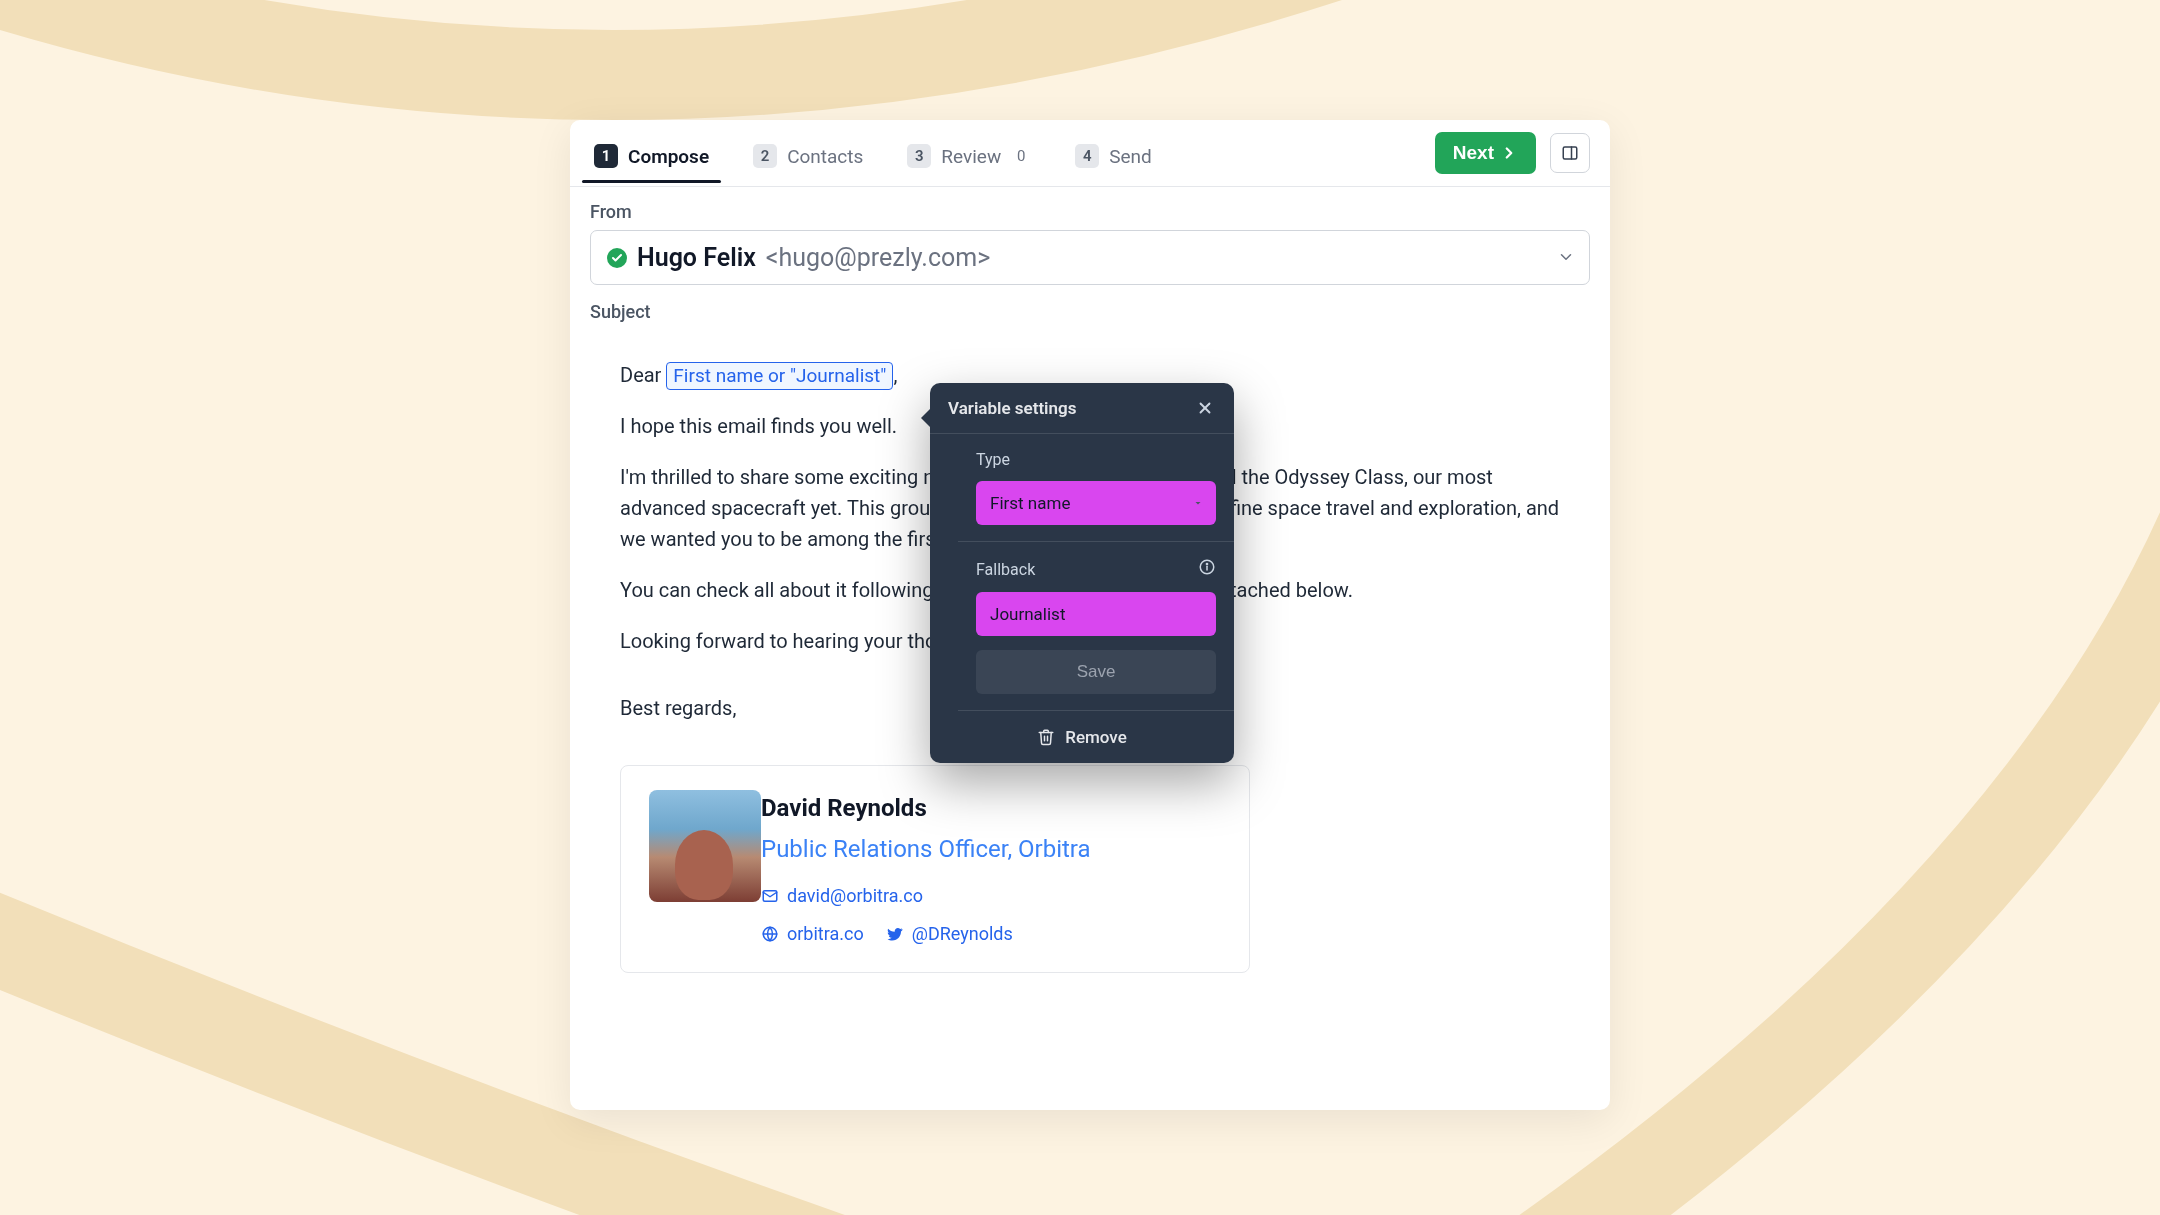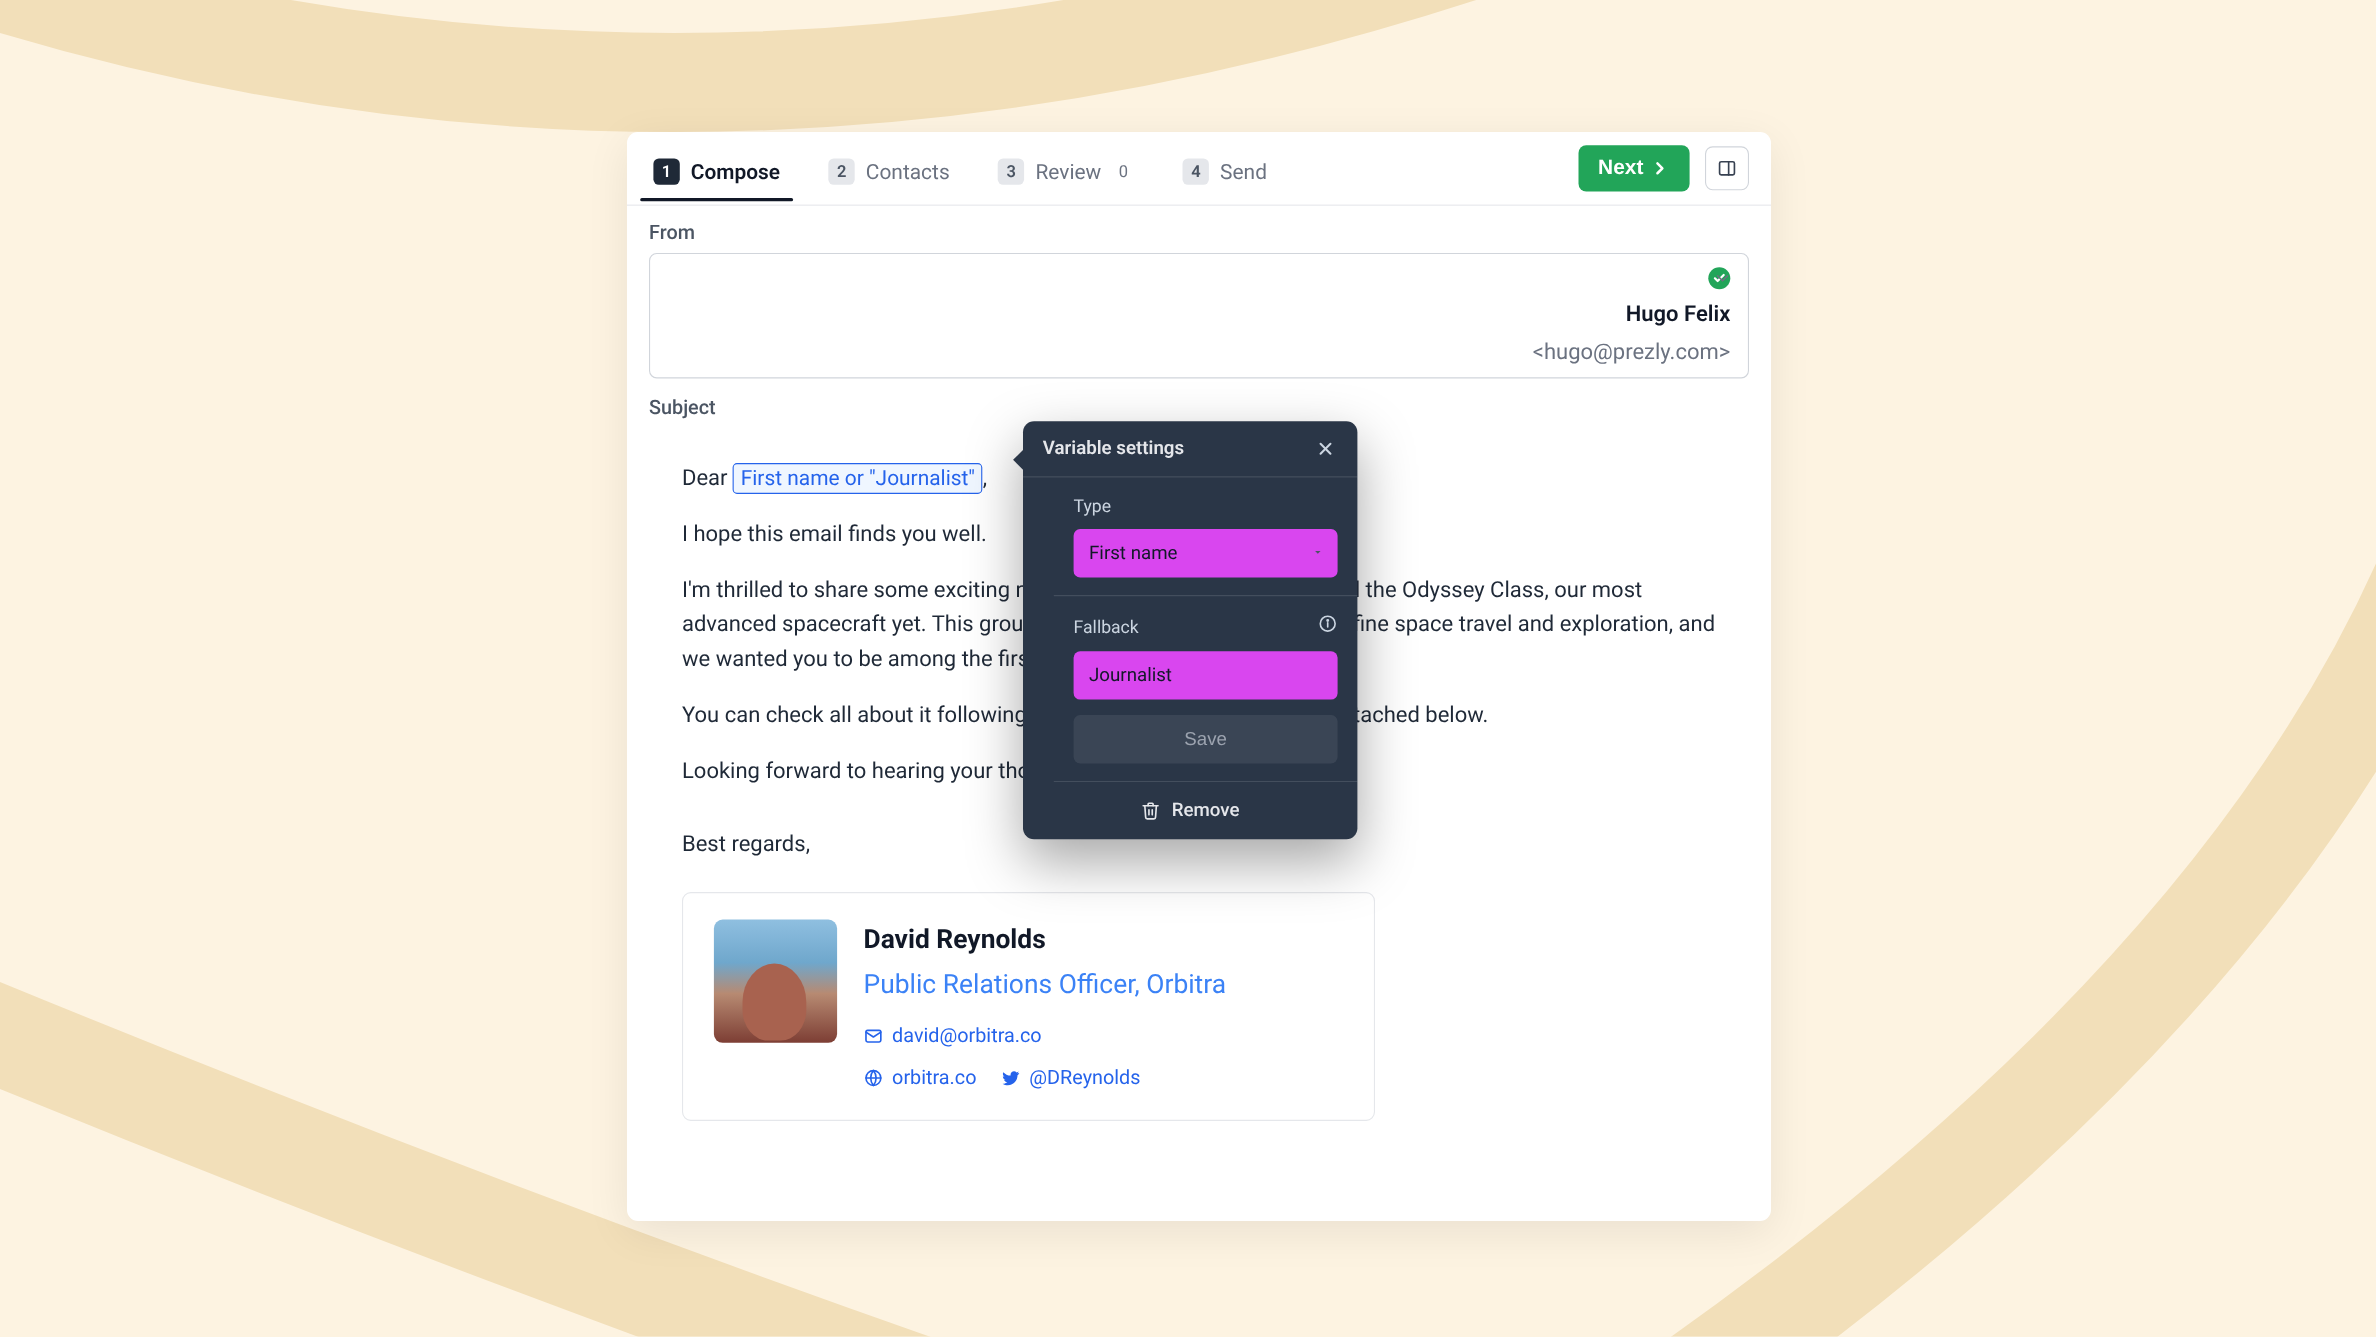--- a/index.html
+++ b/index.html
@@ -101,27 +101,26 @@
   }
 
   
   .form-section { padding: 14px 20px 0 20px; }
   .field-label { font-size: 18px; color: #4b5563; margin-bottom: 8px; font-weight: 500; }
   .field-box {
     border: 1px solid #d1d5db;
     border-radius: 7px;
     padding: 12px 16px;
     display: flex;
-    align-items: flex-end;
+    align-items: center;
     gap: 10px;
-    font-size: 20px;
+    font-size: 25px;
     margin-bottom: 16px;
     cursor: pointer;
     position: relative;
-    flex-direction: column;
   }
   .check-badge {
     width: 20px; height: 20px; border-radius: 50%;
     background: #22a559; display: flex; align-items: center; justify-content: center;
   }
   .check-badge svg { width: 12px; height: 12px; }
   .from-name { font-weight: 600; color: #111827; }
   .from-email { color: #6b7280; }
   .chev { position: absolute; right: 14px; color: #6b7280; }
   .subject-input {
@@ -151,26 +150,25 @@
     padding: 0 6px;
     color: #2563eb;
     background: #eff6ff;
     font-size: 19px;
     line-height: 1.35;
     cursor: pointer;
   }
 
   
   .sig-card {
-    margin-top: 28px;
+    margin-top: 41px;
     border: 1px solid #e5e7eb;
     border-radius: 8px;
     padding: 24px 28px;
     display: flex;
-    gap: 24px;
     max-width: 630px;
   }
   .sig-photo {
     width: 112px; height: 112px;
     border-radius: 8px;
     background: linear-gradient(180deg,#8fbfe0 0%,#6fa7cc 35%,#b78a72 60%,#7d3e34 100%);
     position: relative;
     overflow: hidden;
     flex-shrink: 0;
   }

